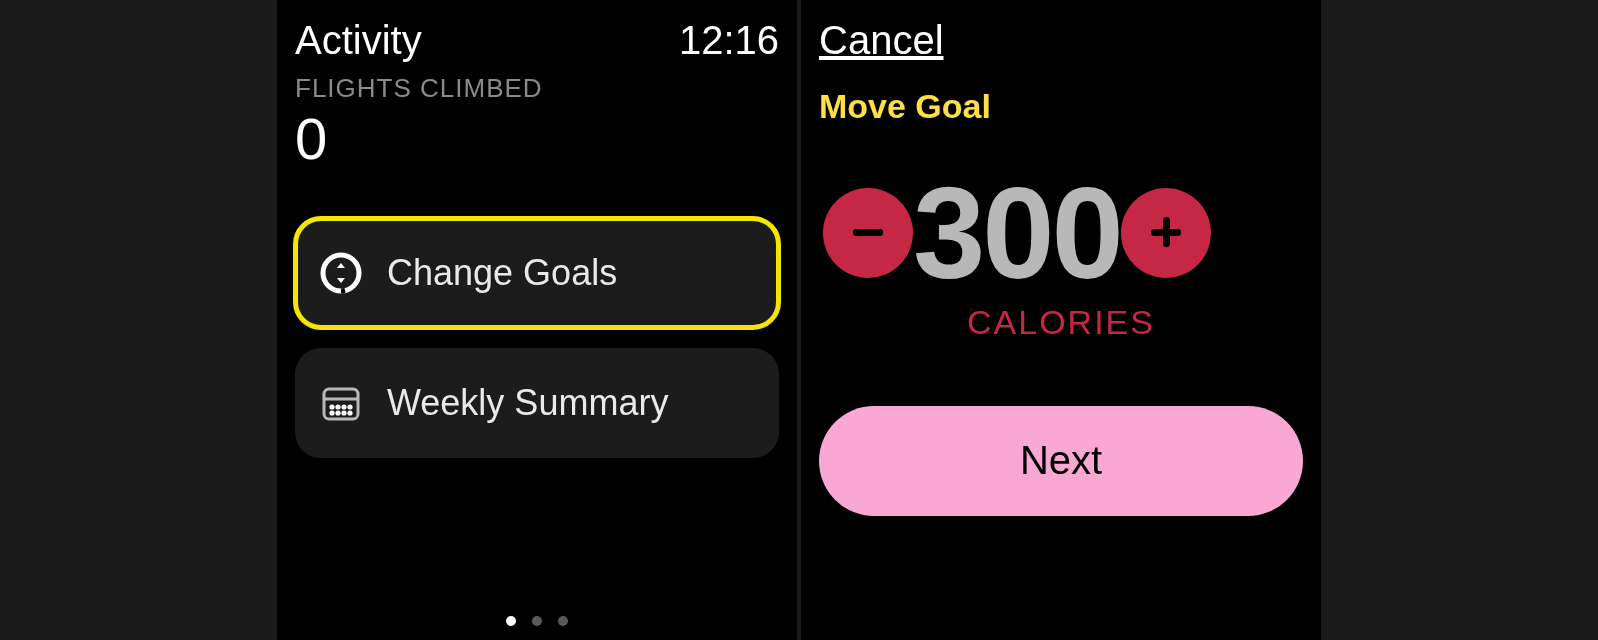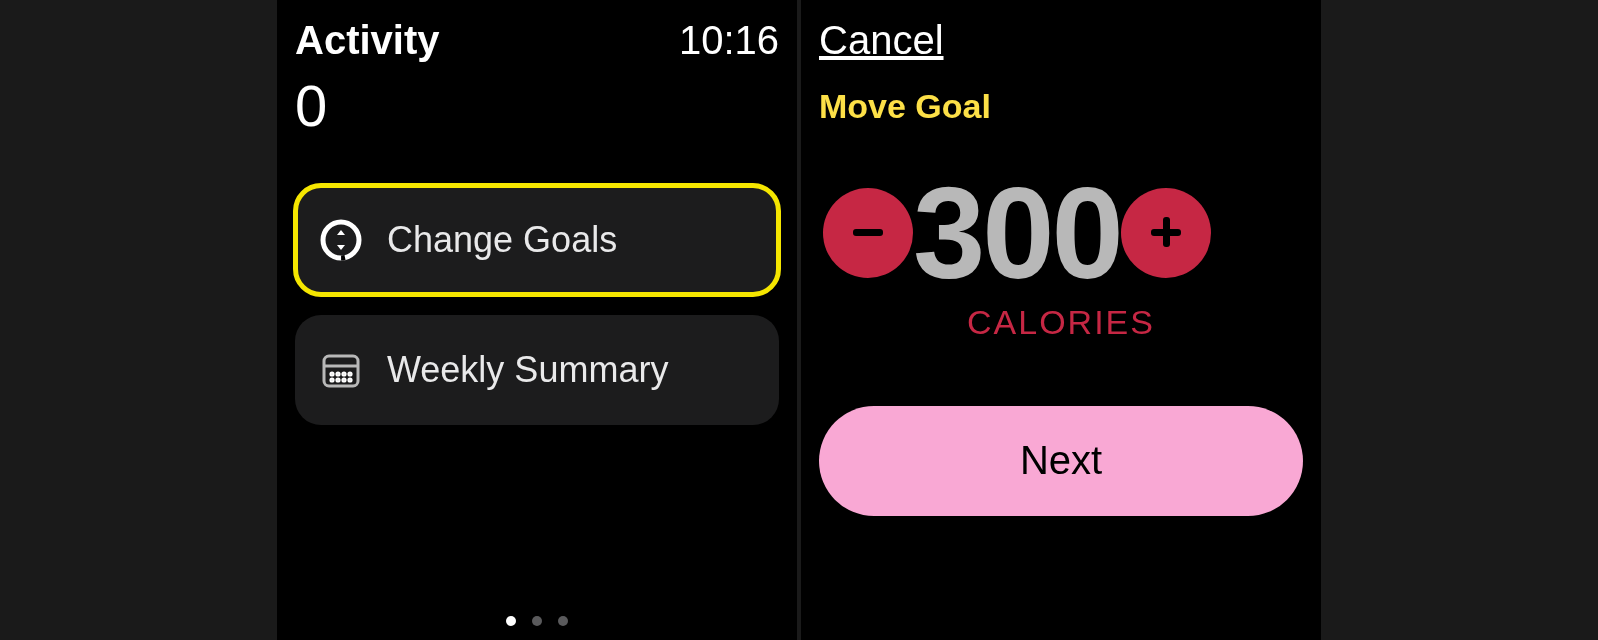--- a/index.html
+++ b/index.html
@@ -33,21 +33,21 @@
   }
   
   .header {
     display: flex;
     justify-content: space-between;
     align-items: baseline;
     margin-bottom: 8px;
   }
   .header-title {
     font-size: 40px;
-    font-weight: 700;
+    font-weight: 400;
     color: #fff;
   }
   .header-time {
     font-size: 40px;
     font-weight: 400;
     color: #fff;
   }
   .metric-label {
     font-size: 26px;
     letter-spacing: 1px;
@@ -181,22 +181,23 @@
   }
 </style>
 </head>
 <body>
 
 <div class="screens">
 
   <div class="screen">
     <div class="header">
       <div class="header-title">Activity</div>
-      <div class="header-time">10:16</div>
-    </div>
+      <div class="header-time">12:16</div>
+    </div>
+    <div class="metric-label">FLIGHTS CLIMBED</div>
     <div class="metric-value">0</div>
 
     <div class="button-list">
       <div class="list-button highlighted">
         <span class="icon-slot">
           <svg viewBox="0 0 44 44">
             <circle cx="22" cy="22" r="18" fill="none" stroke="#fff" stroke-width="5"></circle>
             <circle cx="22" cy="22" r="18" fill="none" stroke="#000" stroke-width="5" stroke-dasharray="4 110" stroke-dashoffset="-24"></circle>
             <path d="M22 12 L18 17 L26 17 Z" fill="#fff"></path>
             <path d="M22 32 L18 27 L26 27 Z" fill="#fff"></path>

